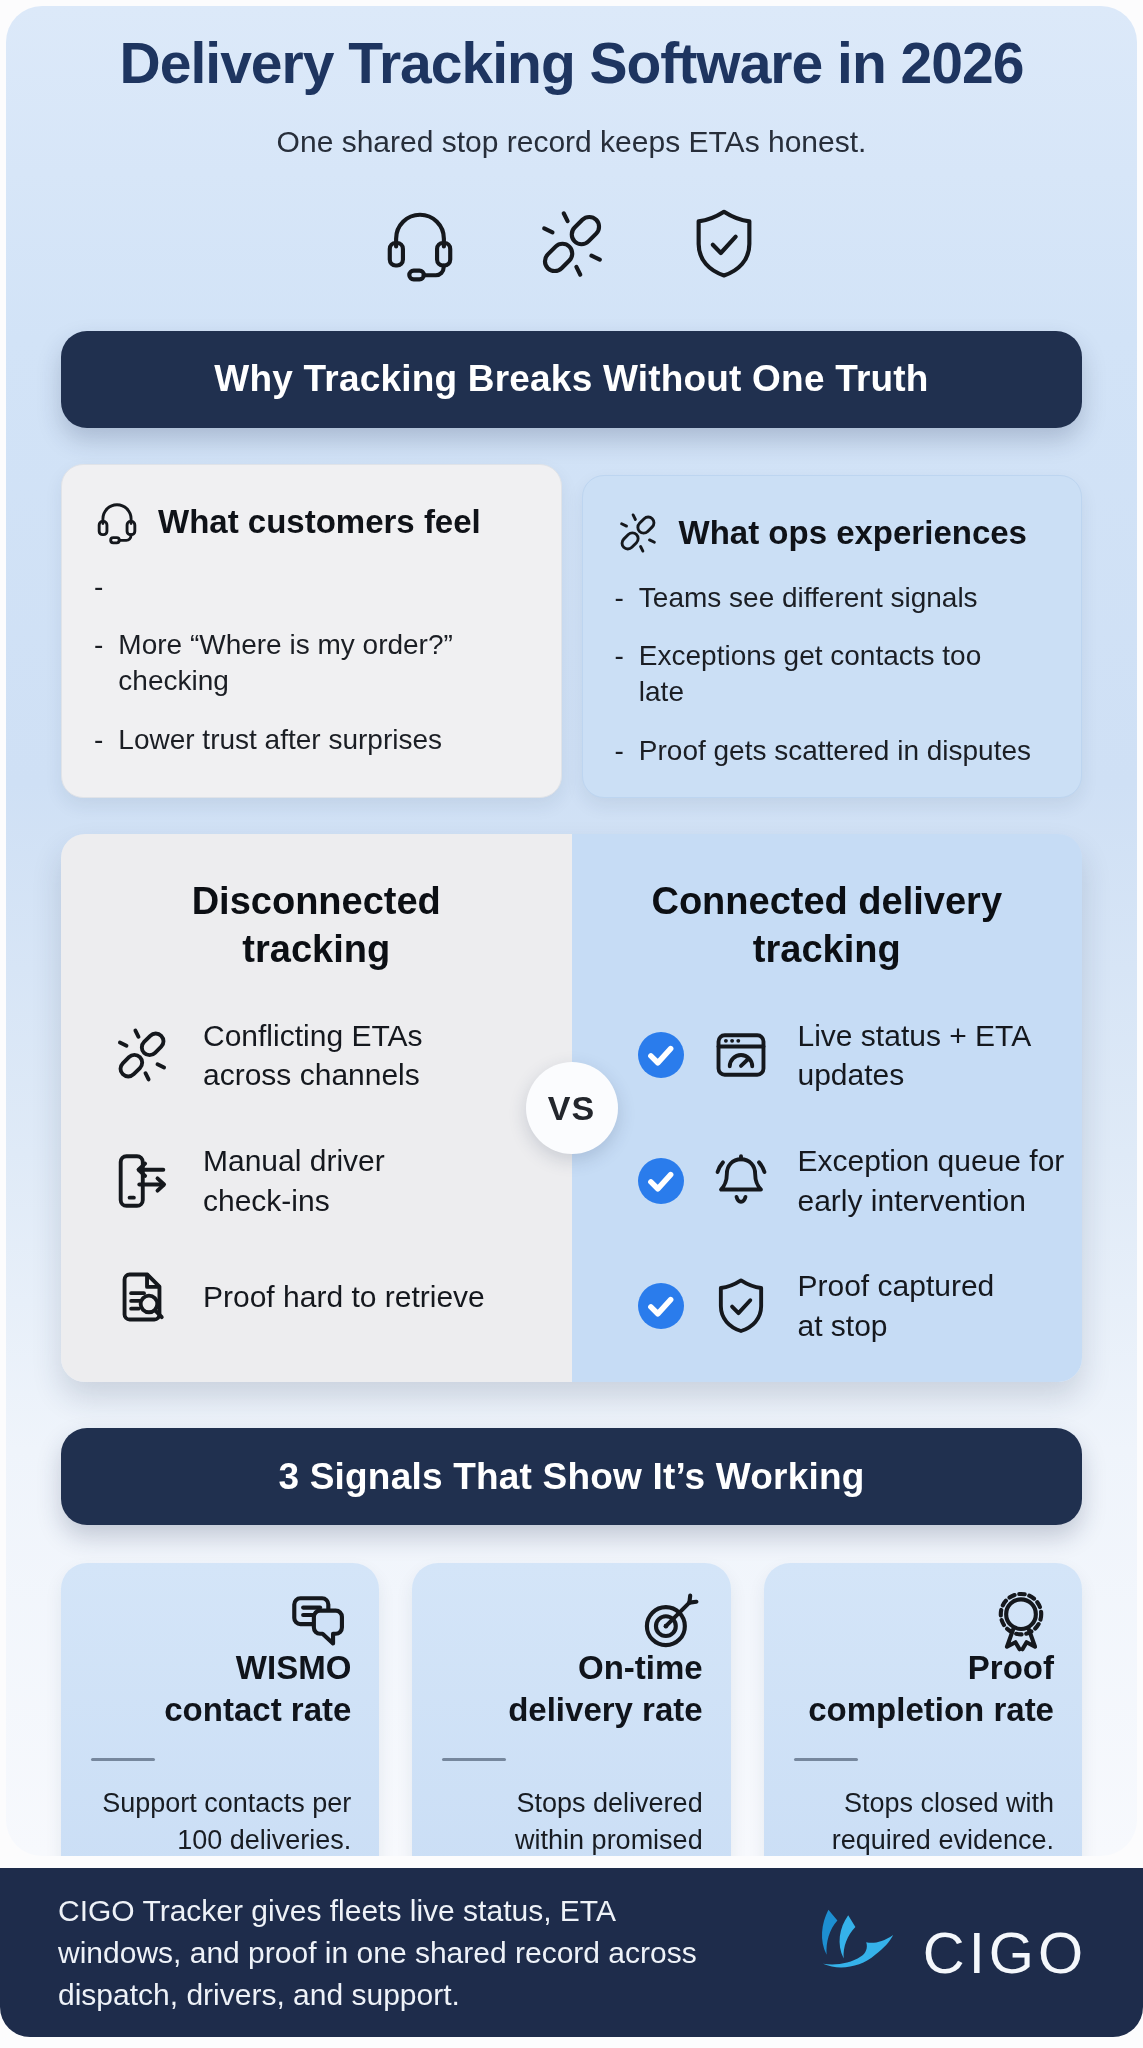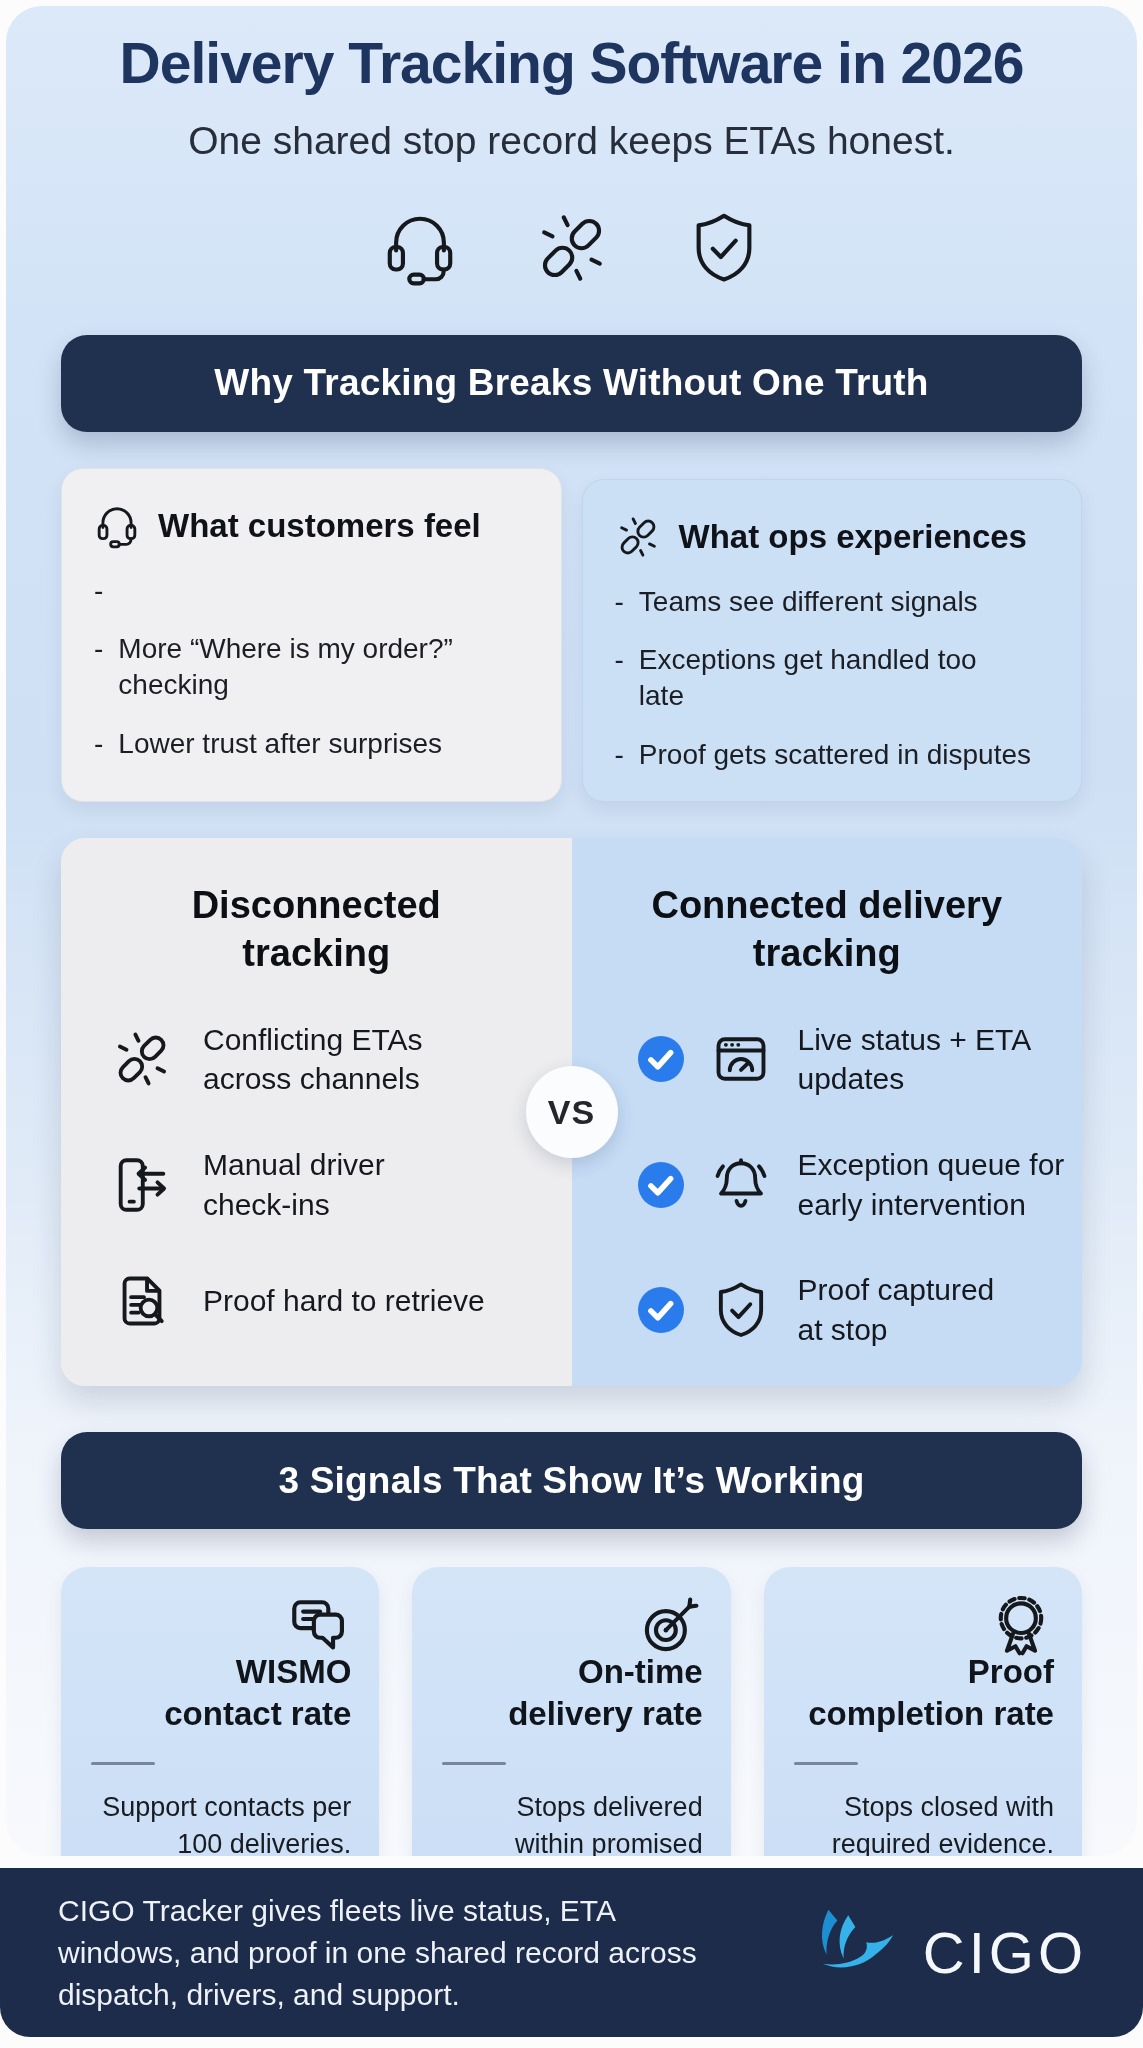--- a/index.html
+++ b/index.html
@@ -8,21 +8,21 @@
     font-family:"Liberation Sans", sans-serif;color:#15181d;overflow:hidden;
   }
   .main-card{
     position:absolute;left:6px;top:6px;width:1131px;height:1850px;
     border-radius:36px;overflow:hidden;
     background:linear-gradient(180deg,#dce9f9 0%,#d2e3f7 18%,#cfe0f5 42%,#dfeaf7 62%,#eff4fb 78%,#f7f9fd 100%);
   }
   
   .header{text-align:center;padding-top:25px;}
   .page-title{font-size:57px;font-weight:800;color:#1e3560;letter-spacing:-1px;line-height:1.15;}
-  .subtitle{font-size:39px;color:#272e3a;margin-top:22px;}
+  .subtitle{font-size:30px;color:#272e3a;margin-top:28px;}
   .icon-row{display:flex;justify-content:center;align-items:center;gap:74px;margin-top:44px;height:82px;}
   .hero-ic{width:78px;height:78px;}
   
   .icon{fill:none;stroke:#15181d;stroke-width:2;stroke-linecap:round;stroke-linejoin:round;}
   .icon-thin{stroke-width:1.7;}
   
   .banner{
     margin:46px 55px 0;height:97px;border-radius:26px;background:#20304f;
     display:flex;align-items:center;justify-content:center;
     color:#ffffff;font-size:37px;font-weight:700;letter-spacing:.2px;
@@ -227,21 +227,21 @@
             </svg>
           <span>What ops experiences</span>
         </div>
         <div class="bullets">
           <div class="bullet">
             <span class="dash">-</span>
             <span class="b-text">Teams see different signals</span>
           </div>
           <div class="bullet">
             <span class="dash">-</span>
-            <span class="b-text">Exceptions get handled too
+            <span class="b-text">Exceptions get contacts too
 late</span>
           </div>
           <div class="bullet">
             <span class="dash">-</span>
             <span class="b-text">Proof gets scattered in disputes</span>
           </div>
         </div>
       </div>
     </div>
 

